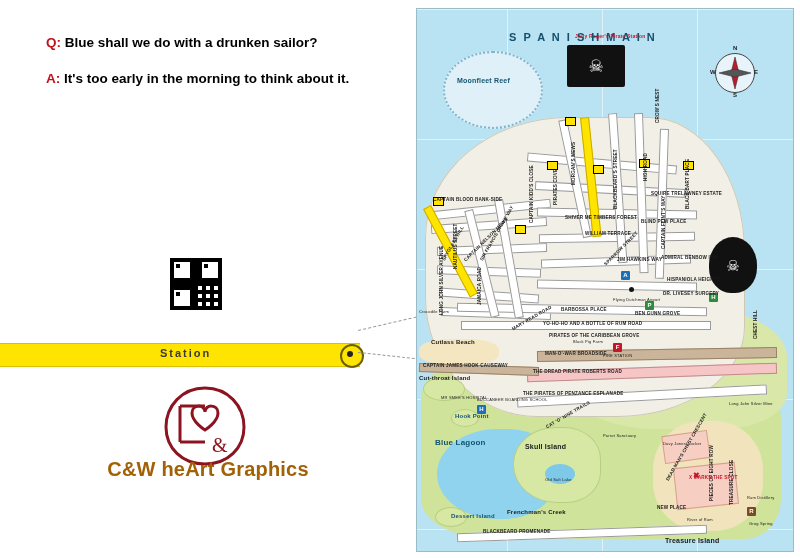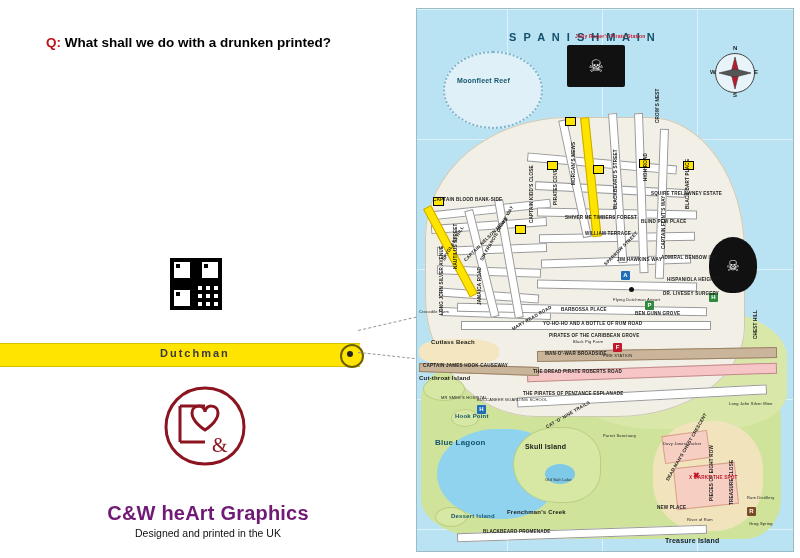--- a/index.html
+++ b/index.html
@@ -52,21 +52,21 @@
   .dashline2{
     position:absolute;left:358px;top:352px;width:62px;height:1px;border-top:1px dashed #999;
     transform:rotate(6deg);transform-origin:left top;
   }
 
   
   .logo-wrap{position:absolute;left:160px;top:382px;width:90px;height:88px;}
   .brand{
     position:absolute;left:0;top:458px;width:416px;text-align:center;
   }
-  .brand-name{font-size:20px;font-weight:bold;color:#701a75;letter-spacing:.2px;margin-top:44px;}
+  .brand-name{font-size:20px;font-weight:bold;color:#a16207;letter-spacing:.2px;}
   .brand-url{font-size:12px;color:#111;margin-top:3px;font-style:italic;}
   .brand-series{font-size:11px;color:#111;margin-top:3px;}
   .brand-printed{font-size:10.5px;color:#111;margin-top:2px;}
 
   
   .map{
     position:absolute;left:416px;top:8px;width:376px;height:542px;
     background:#bfe4f2;overflow:hidden;
     border:1px solid #9bbcc7;
   }
@@ -154,57 +154,60 @@
   .pinkblock{position:absolute;background:#f6cfc2;border:1px solid #d5a189;}
 </style>
 </head>
 <body>
 
 <div class="left-panel">
 
   <div class="qa">
     <div class="qa-line">
       <span class="qa-label">Q:</span>
-      <span>What shall we do with a drunken printed?</span>
+      <span>Blue shall we do with a drunken sailor?</span>
+    </div>
+    <div class="qa-line">
+      <span class="qa-label">A:</span>
+      <span>It's too early in the morning to think about it.</span>
     </div>
   </div>
 
   <div class="qr">
     <div class="qr-inner">
       <div class="qr-sq tl">
           <i></i>
         </div>
       <div class="qr-sq tr">
           <i></i>
         </div>
       <div class="qr-sq bl">
           <i></i>
         </div>
     </div>
   </div>
 
   <div class="mapbar">
-    <div class="mapbar-text">Dutchman</div>
+    <div class="mapbar-text">Station</div>
   </div>
   <div class="mapbar-dot"></div>
   <div class="dashline"></div>
   <div class="dashline2"></div>
 
   <div class="logo-wrap">
     <svg width="90" height="88" viewBox="0 0 90 88">
       <path d="M45 6 C22 6 6 24 6 45 C6 66 22 82 45 82 C68 82 84 66 84 45 C84 24 68 6 45 6 Z" fill="none" stroke="#8c1420" stroke-width="3"></path>
       <path d="M20 24 L20 60 M20 24 L45 24 M20 60 L45 60" fill="none" stroke="#8c1420" stroke-width="3"></path>
       <path d="M45 30 C45 22 58 22 58 31 C58 40 45 48 45 48 C45 48 32 40 32 31 C32 22 45 22 45 30 Z" fill="none" stroke="#8c1420" stroke-width="3"></path>
       <text x="52" y="70" font-size="20" font-family="Liberation Serif, serif" fill="#8c1420">&amp;</text>
     </svg>
   </div>
 
   <div class="brand">
     <div class="brand-name">C&amp;W heArt Graphics</div>
-    <div class="brand-printed">Designed and printed in the UK</div>
   </div>
 </div>
 
 <div class="map">
   <div class="sea"></div>
 
   <div class="grid-line" style="left:0;top:0;width:376px;height:1px;"></div>
   <div class="grid-line" style="left:0;top:130px;width:376px;height:1px;"></div>
   <div class="grid-line" style="left:0;top:260px;width:376px;height:1px;"></div>
   <div class="grid-line" style="left:0;top:390px;width:376px;height:1px;"></div>

